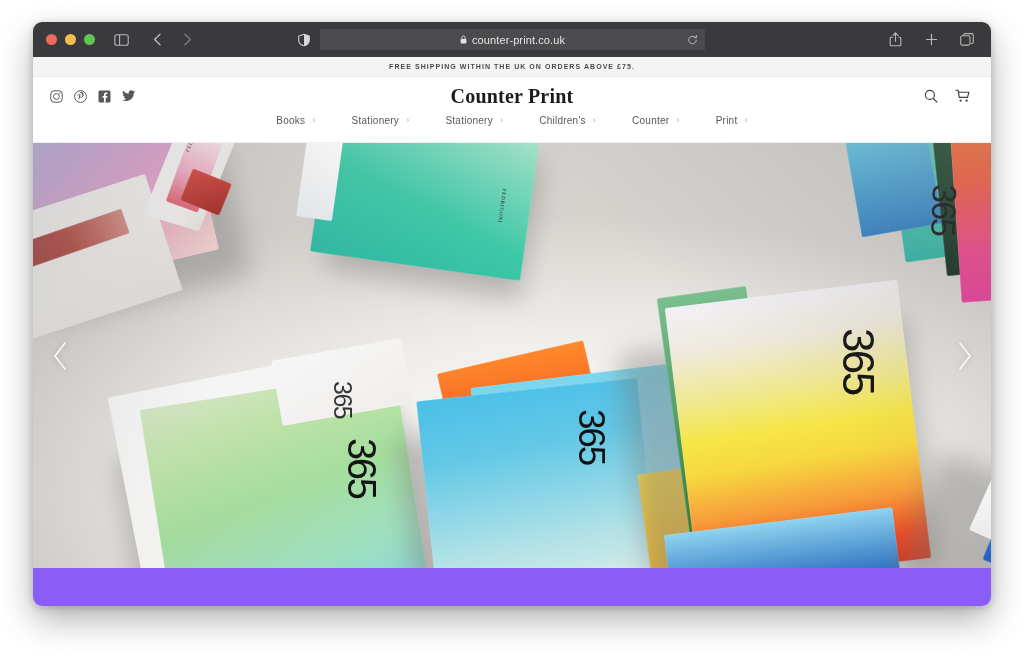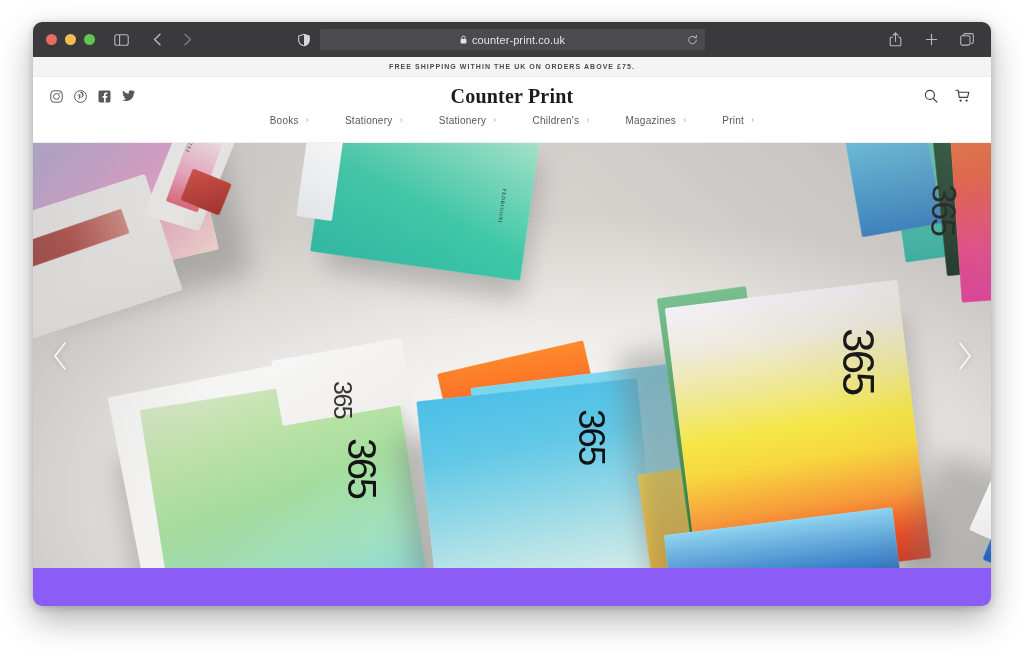--- a/index.html
+++ b/index.html
@@ -402,21 +402,21 @@
       </span>
       <span class="navitem">
         <span>Stationery</span>
         <span class="chev">›</span>
       </span>
       <span class="navitem">
         <span>Children's</span>
         <span class="chev">›</span>
       </span>
       <span class="navitem">
-        <span>Magazines</span>
+        <span>Counter</span>
         <span class="chev">›</span>
       </span>
       <span class="navitem">
         <span>Print</span>
         <span class="chev">›</span>
       </span>
     </div>
 
     <div class="hero">
       <div class="hero-photo">

